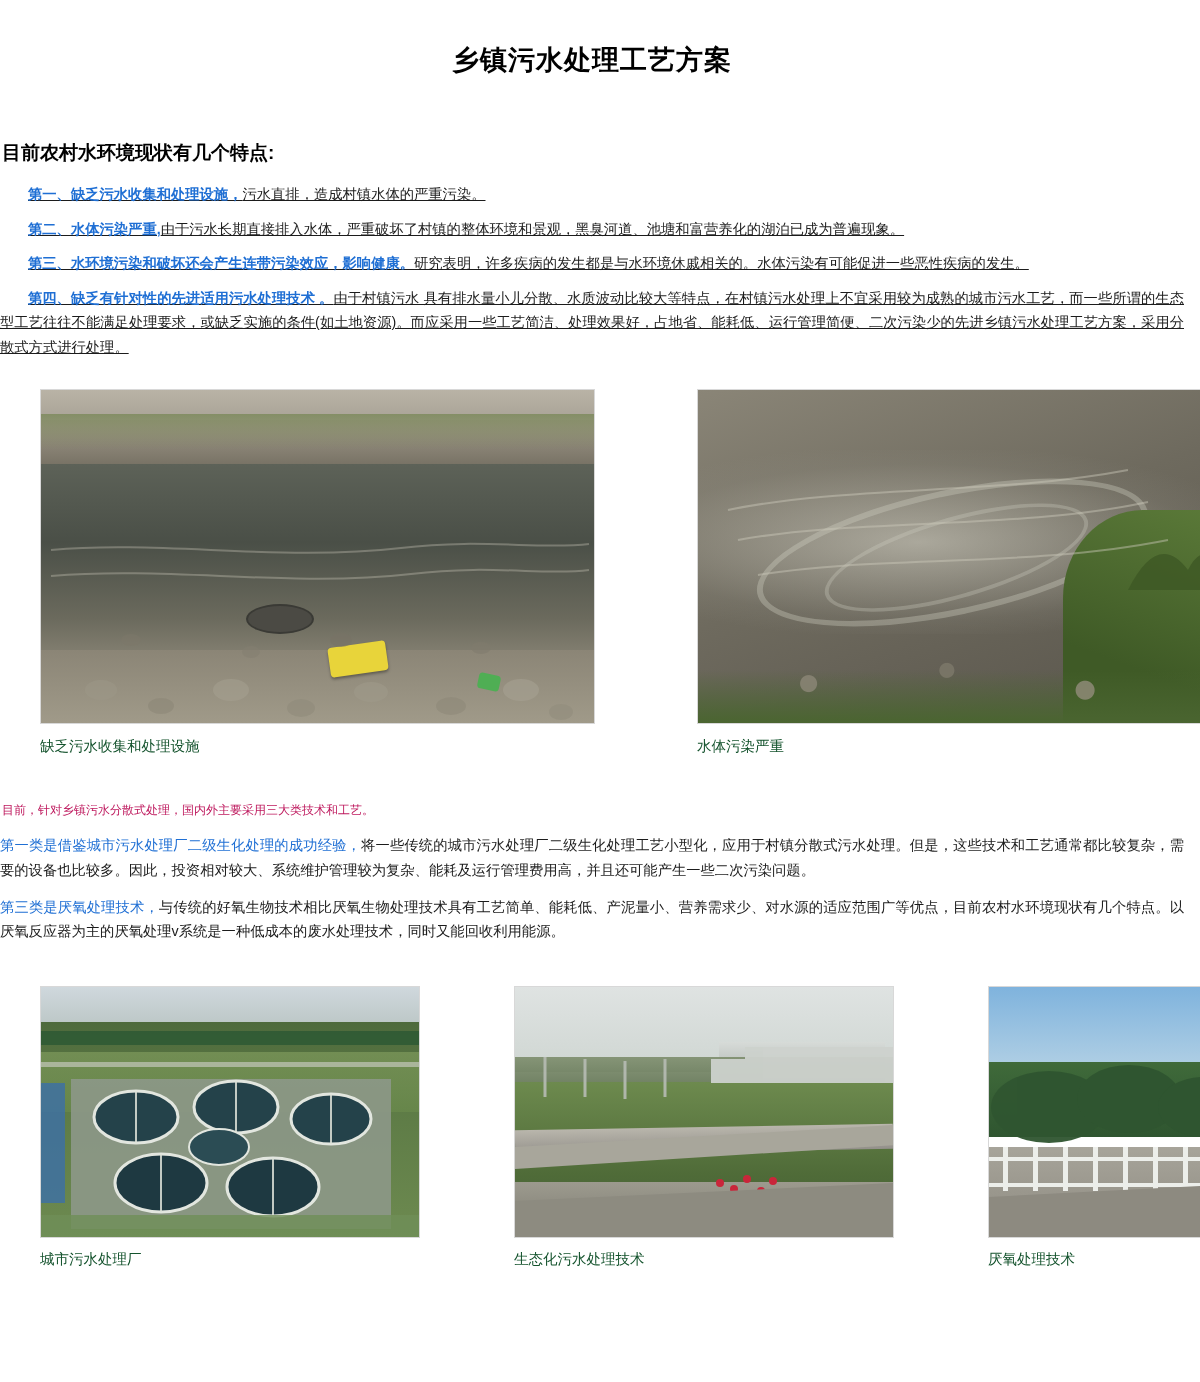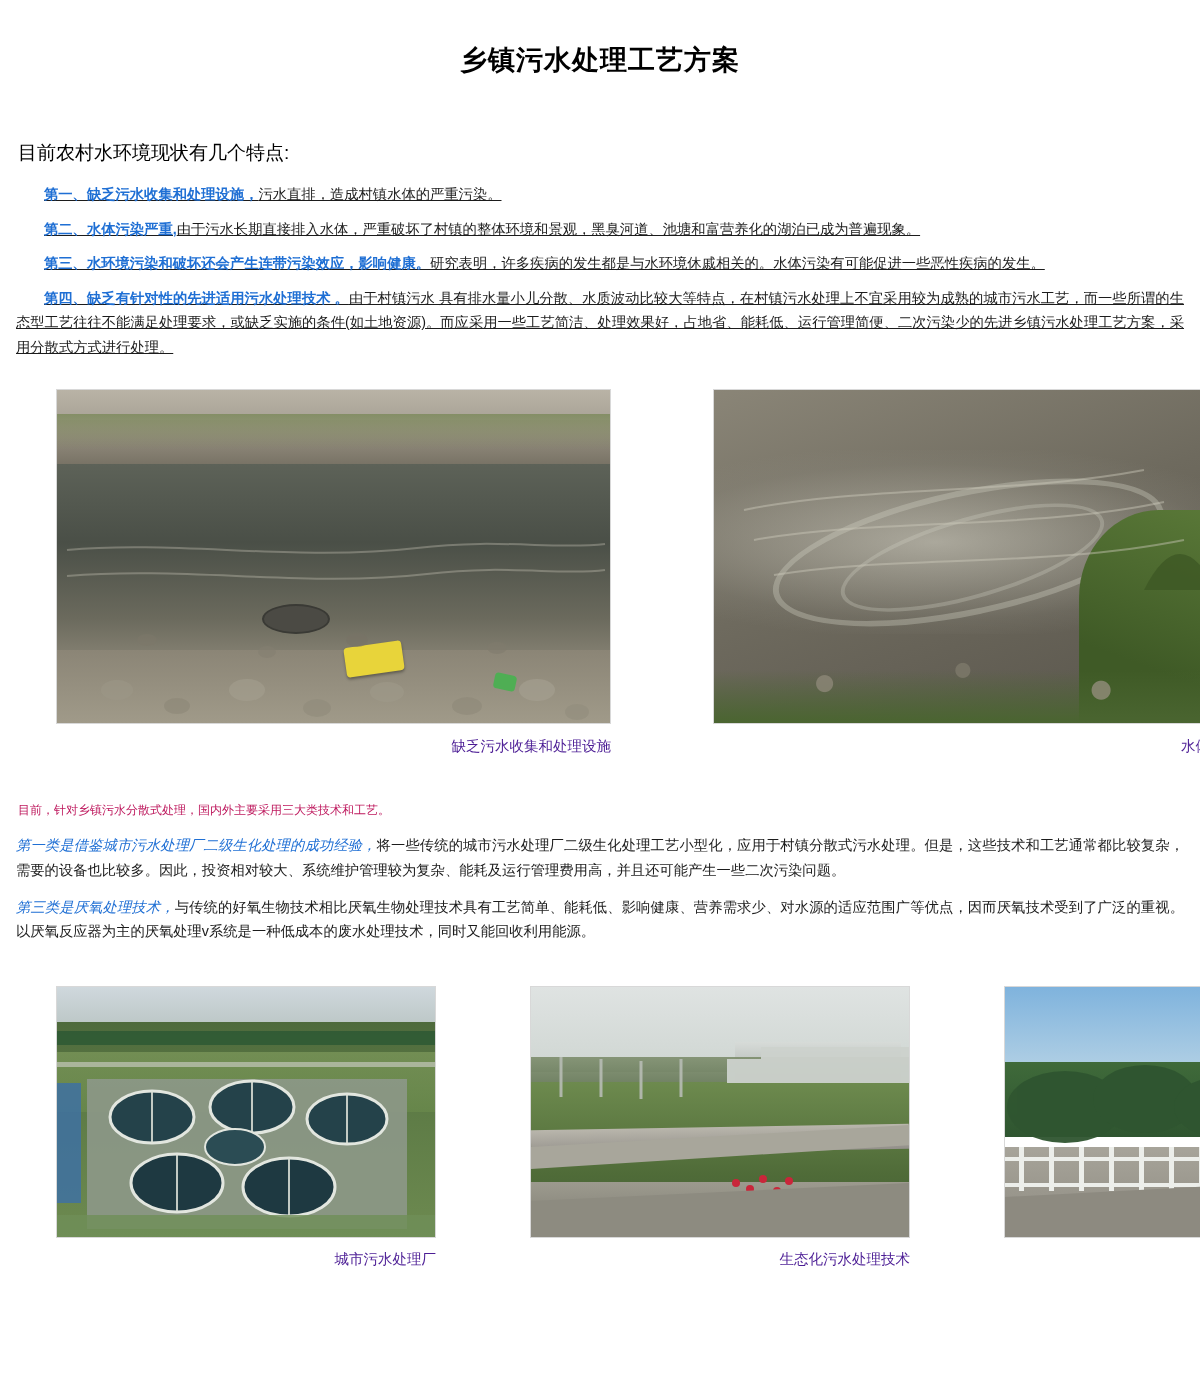--- a/index.html
+++ b/index.html
@@ -9,55 +9,54 @@
   }
   body {
     width: 1200px;
     min-height: 1382px;
     font-family: "Liberation Sans", sans-serif;
     color: #1a1a1a;
   }
   .page {
     width: 1200px;
     box-sizing: border-box;
-    padding: 0 16px 18px 16px;
+    padding: 0 16px 18px 0;
     position: relative;
   }
   .doc-title {
     text-align: center;
     font-size: 27px;
     font-weight: bold;
     color: #000000;
     margin: 42px 0 0 0;
     letter-spacing: 1px;
   }
   .section-heading {
     font-size: 19px;
-    font-weight: normal;
+    font-weight: bold;
     color: #000000;
     margin: 62px 0 16px 2px;
   }
   .para {
     font-size: 14.3px;
     line-height: 1.72;
     color: #1c1c1c;
     margin: 0 0 10px 0;
     text-align: justify;
   }
   .para.indent {
     text-indent: 28px;
     text-decoration: underline;
   }
   .blue-bold {
     color: #1f6fd4;
     font-weight: bold;
   }
   .blue-plain {
     color: #1f6fd4;
-    font-style: italic;
   }
   .mid-heading {
     font-size: 12px;
     font-weight: normal;
     color: #be185d;
     margin: 30px 0 14px 2px;
   }
   .cat-para {
     font-size: 14.3px;
     line-height: 1.72;
@@ -78,22 +77,22 @@
   }
   .fig2 .frame {
     width: 555px;
     height: 335px;
     overflow: hidden;
     position: relative;
     border: 1px solid #d8d8d8;
     box-sizing: border-box;
   }
   .caption {
-    text-align: right;
-    color: #4c1d95;
+    text-align: left;
+    color: #14532d;
     font-size: 14.5px;
     margin-top: 13px;
   }
   .img-row-3 {
     display: flex;
     justify-content: space-between;
     gap: 14px;
     margin: 26px 0 0 0;
   }
   .fig3 {
@@ -272,21 +271,21 @@
   </div>
 
   <h3 class="mid-heading">目前，针对乡镇污水分散式处理，国内外主要采用三大类技术和工艺。</h3>
 
   <p class="cat-para">
     <span class="blue-plain">第一类是借鉴城市污水处理厂二级生化处理的成功经验，</span><span>将一些传统的城市污水处理厂二级生化处理工艺小型化，应用于村镇分散式污水处理。但是，这些技术和工艺通常都比较复杂，需要的设备也比较多。因此，投资相对较大、系统维护管理较为复杂、能耗及运行管理费用高，并且还可能产生一些二次污染问题。</span>
   </p>
 
 
   <p class="cat-para">
-    <span class="blue-plain">第三类是厌氧处理技术，</span><span>与传统的好氧生物技术相比厌氧生物处理技术具有工艺简单、能耗低、影响健康、营养需求少、对水源的适应范围广等优点，因而厌氧技术受到了广泛的重视。以厌氧反应器为主的厌氧处理v系统是一种低成本的废水处理技术，同时又能回收利用能源。</span>
+    <span class="blue-plain">第三类是厌氧处理技术，</span><span>与传统的好氧生物技术相比厌氧生物处理技术具有工艺简单、能耗低、产泥量小、营养需求少、对水源的适应范围广等优点，目前农村水环境现状有几个特点。以厌氧反应器为主的厌氧处理v系统是一种低成本的废水处理技术，同时又能回收利用能源。</span>
   </p>
 
   <div class="img-row-3">
 
     <figure class="fig3">
       <div class="frame">
         <div class="ph">
           <div class="p3-sky"></div>
           <div class="p3-land"></div>
           <div class="p3-field"></div>

